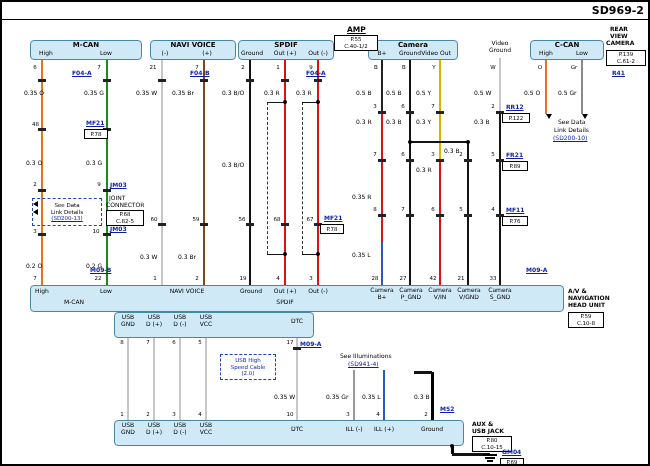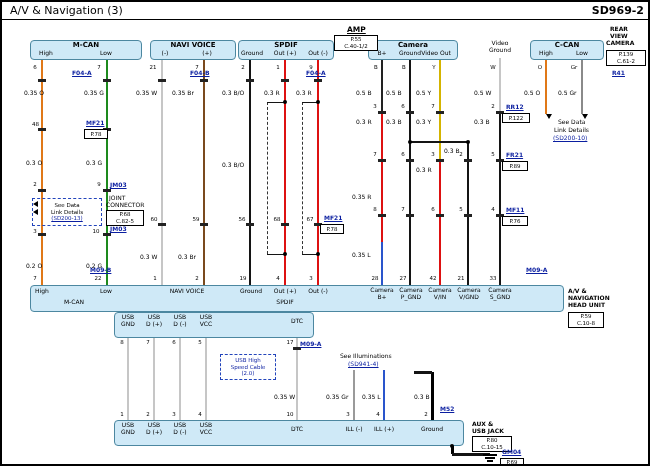--- a/index.html
+++ b/index.html
@@ -26,21 +26,20 @@
   .box .bl{font-size:5.5px;line-height:1.2;white-space:pre;}
   .box.dashed{border:1px dashed #2244bb;background:transparent;}
   .arr-l{position:absolute;width:0;height:0;border-top:3px solid transparent;border-bottom:3px solid transparent;border-right:5px solid #000;}
   .arr-d{position:absolute;width:0;height:0;border-left:3px solid transparent;border-right:3px solid transparent;border-top:5px solid #000;}
   .gbar{position:absolute;background:#000;height:2px;}
 </style>
 </head>
 <body>
 
 <div class="canvas">
-  <div class="titlebar-title">A/V &amp; Navigation (3)</div>
   <div class="titlebar-code">SD969-2</div>
   <div class="divider"></div>
 <div class="panel" style="left: 28px; top: 38px; width: 112px; height: 20px;"></div>
     <div class="panel" style="left: 148px; top: 38px; width: 86px; height: 20px;"></div>
     <div class="panel" style="left: 236px; top: 38px; width: 96px; height: 20px;"></div>
     <div class="panel" style="left: 366px; top: 38px; width: 90px; height: 20px;"></div>
     <div class="panel" style="left: 528px; top: 38px; width: 74px; height: 20px;"></div>
     <div class="panel" style="left: 28px; top: 283px; width: 534px; height: 27px;"></div>
     <div class="panel" style="left: 112px; top: 310px; width: 200px; height: 26px;"></div>
     <div class="panel" style="left: 112px; top: 418px; width: 350px; height: 26px;"></div>

